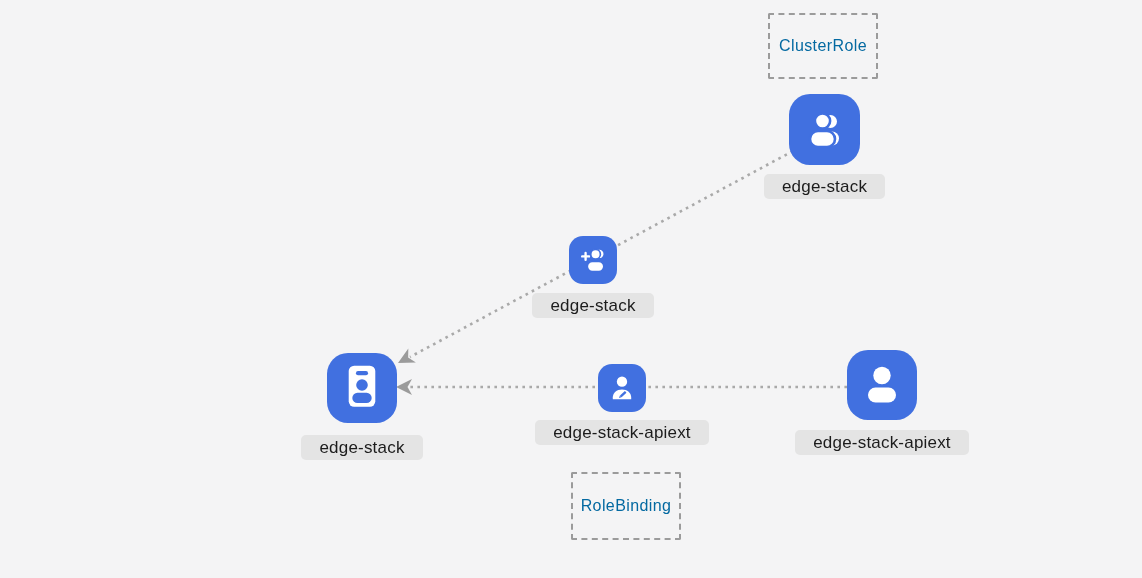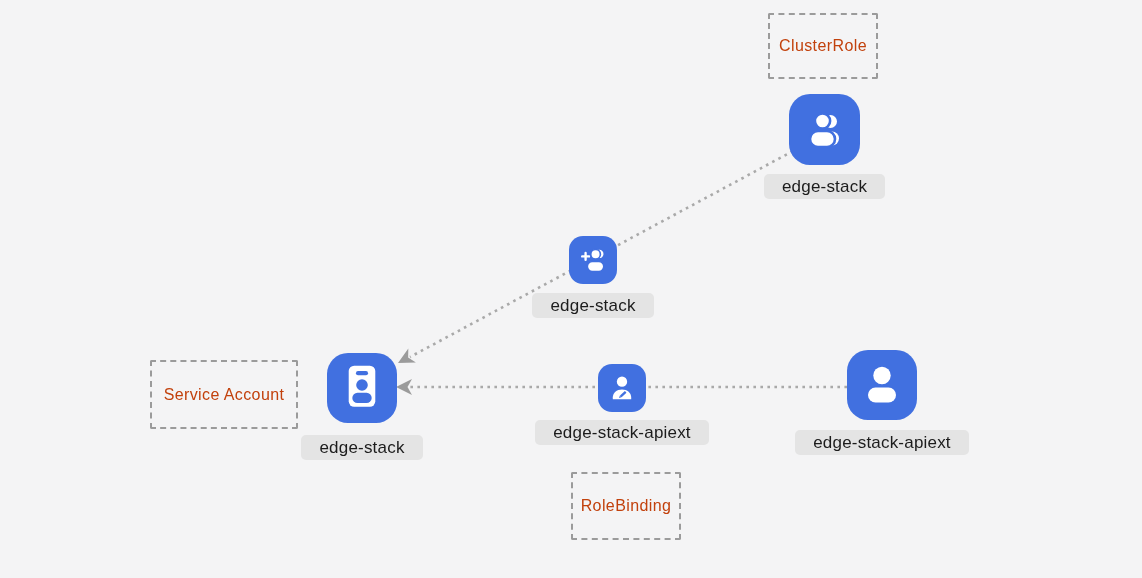--- a/index.html
+++ b/index.html
@@ -7,21 +7,21 @@
     width:1142px;height:578px;position:relative;overflow:hidden;
     background:#f4f4f5;
     font-family:"Liberation Sans", sans-serif;
   }
   .canvas{position:absolute;inset:0;}
   svg.lines{position:absolute;left:0;top:0;z-index:1;}
   .type-box{
     position:absolute;z-index:2;box-sizing:border-box;
     border:2px dashed #9b9b9b;border-radius:2px;
     display:flex;align-items:center;justify-content:center;
-    color:#c2410c;font-size:16px;letter-spacing:0.4px;
+    color:#0369a1;font-size:16px;letter-spacing:0.4px;
     background:transparent;white-space:nowrap;
   }
   .node{
     position:absolute;z-index:3;
     display:flex;flex-direction:column;align-items:center;
   }
   .tile{
     display:flex;align-items:center;justify-content:center;
     background:#4170e0;flex:0 0 auto;
   }
@@ -44,23 +44,20 @@
 
     <line x1="793" y1="151" x2="410" y2="357" stroke="#a9a9a9" stroke-width="2.6" stroke-dasharray="2.6 4.4"></line>
     <polygon points="0,0 16,-8 11.5,0 16,8" fill="#9b9b9b" transform="translate(398,363) rotate(-28.2)"></polygon>
 
     <line x1="847" y1="387" x2="410" y2="387" stroke="#a9a9a9" stroke-width="2.6" stroke-dasharray="2.6 4.4"></line>
     <polygon points="0,0 16,-8 11.5,0 16,8" fill="#9b9b9b" transform="translate(396,387)"></polygon>
   </svg>
 
   <div class="type-box" style="left:768px;top:13px;width:110px;height:66px;">
     <span>ClusterRole</span>
-  </div>
-  <div class="type-box" style="left:150px;top:360px;width:148px;height:69px;">
-    <span>Service Account</span>
   </div>
   <div class="type-box" style="left:571px;top:472px;width:110px;height:68px;">
     <span>RoleBinding</span>
   </div>
 
   <div class="node" style="left:789px;top:94px;width:71px;">
     <div class="tile big71">
       <svg width="48" height="48" viewBox="0 0 48 48">
         <circle cx="29.5" cy="15.5" r="6.5" fill="#fff"></circle>
         <rect x="17" y="25.5" width="21" height="14" rx="7" fill="#fff"></rect>

